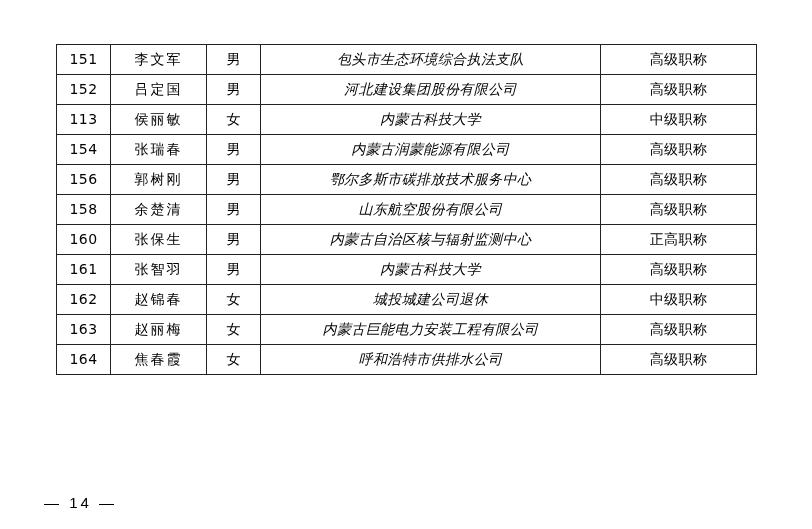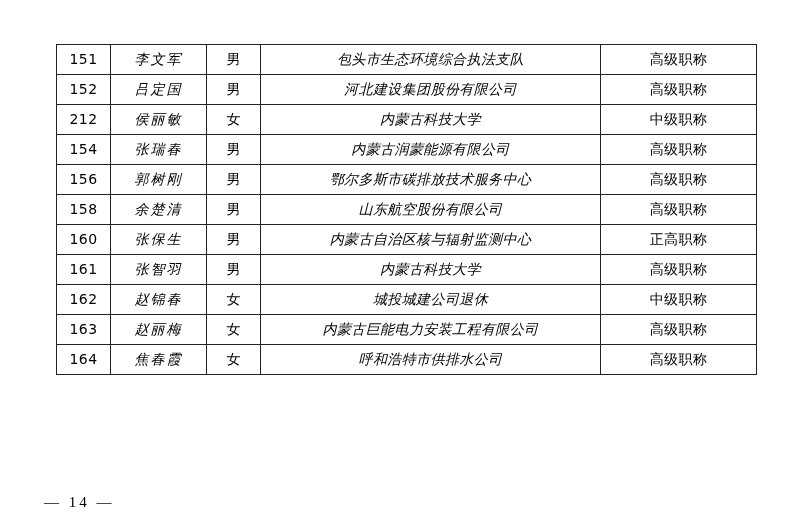--- a/index.html
+++ b/index.html
@@ -42,33 +42,33 @@
     overflow: hidden;
     font-family: "DejaVu Sans", "Liberation Sans", sans-serif;
   }
   .col-index { width: 54px; }
   .col-name  { width: 96px; }
   .col-sex   { width: 54px; }
   .col-org   { width: 340px; }
   .col-title { width: 156px; }
 
   .cell-index { font-size: 14px; letter-spacing: 0.5px; }
-  .cell-name  { font-size: 15px; letter-spacing: 2px; font-style: italic; }
+  .cell-name  { font-size: 15px; letter-spacing: 2px; }
   .cell-sex   { font-size: 15px; }
   .cell-org   { font-size: 14px; letter-spacing: 0.4px; font-style: italic; }
   .cell-title { font-size: 14px; letter-spacing: 0.4px; }
 
   .page-number {
     position: absolute;
     left: 44px;
     top: 494px;
     font-size: 15px;
     letter-spacing: 3px;
     color: #000000;
-    font-family: Liberation Serif, serif;
+    font-family: Liberation Sans, sans-serif;
   }
 </style>
 </head>
 <body>
 
 <div class="page">
   <table class="roster-table">
     <colgroup>
       <col class="col-index">
       <col class="col-name">
@@ -85,21 +85,21 @@
           <td class="cell-title">高级职称</td>
         </tr>
         <tr>
           <td class="cell-index">152</td>
           <td class="cell-name">吕定国</td>
           <td class="cell-sex">男</td>
           <td class="cell-org">河北建设集团股份有限公司</td>
           <td class="cell-title">高级职称</td>
         </tr>
         <tr>
-          <td class="cell-index">212</td>
+          <td class="cell-index">113</td>
           <td class="cell-name">侯丽敏</td>
           <td class="cell-sex">女</td>
           <td class="cell-org">内蒙古科技大学</td>
           <td class="cell-title">中级职称</td>
         </tr>
         <tr>
           <td class="cell-index">154</td>
           <td class="cell-name">张瑞春</td>
           <td class="cell-sex">男</td>
           <td class="cell-org">内蒙古润蒙能源有限公司</td>

